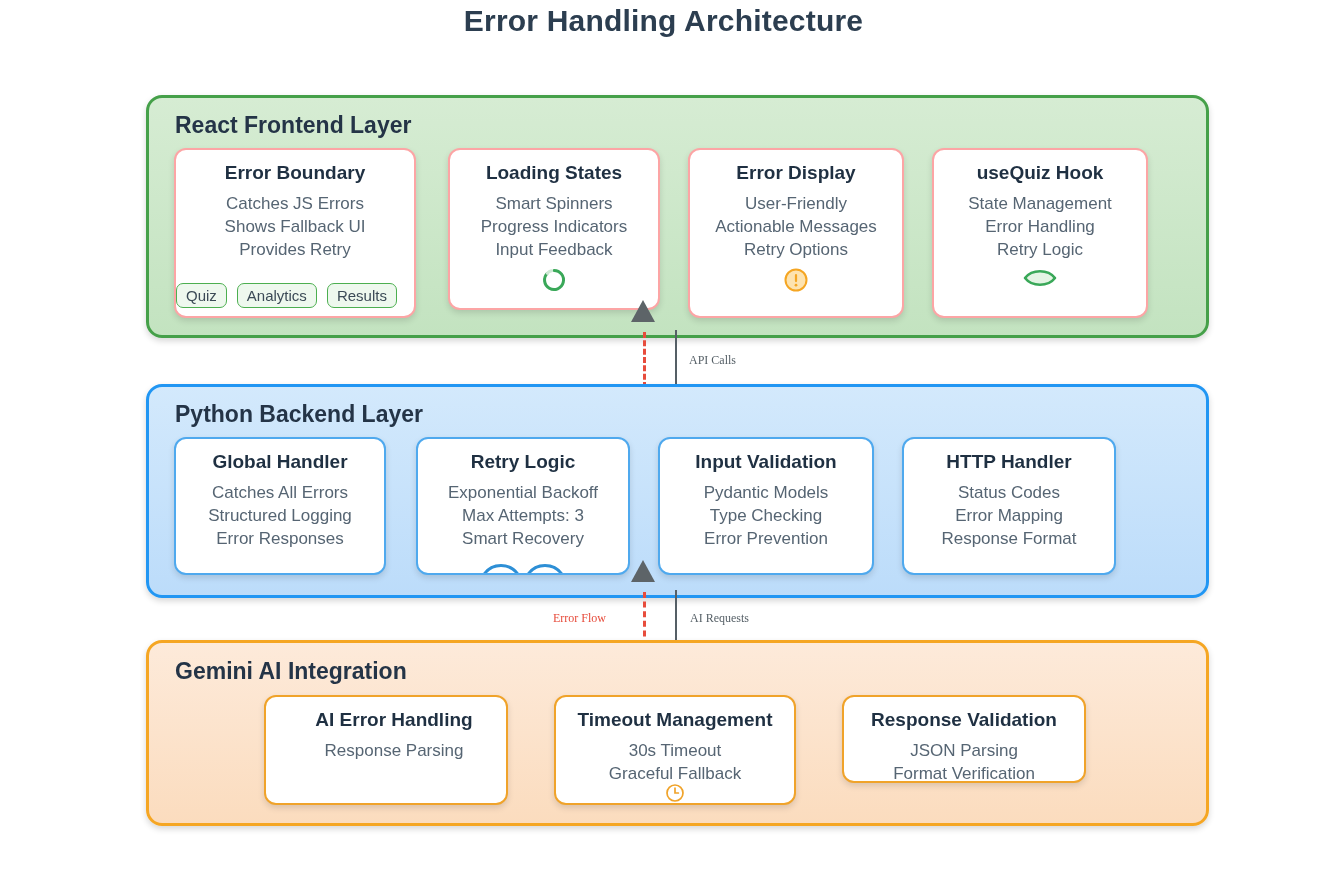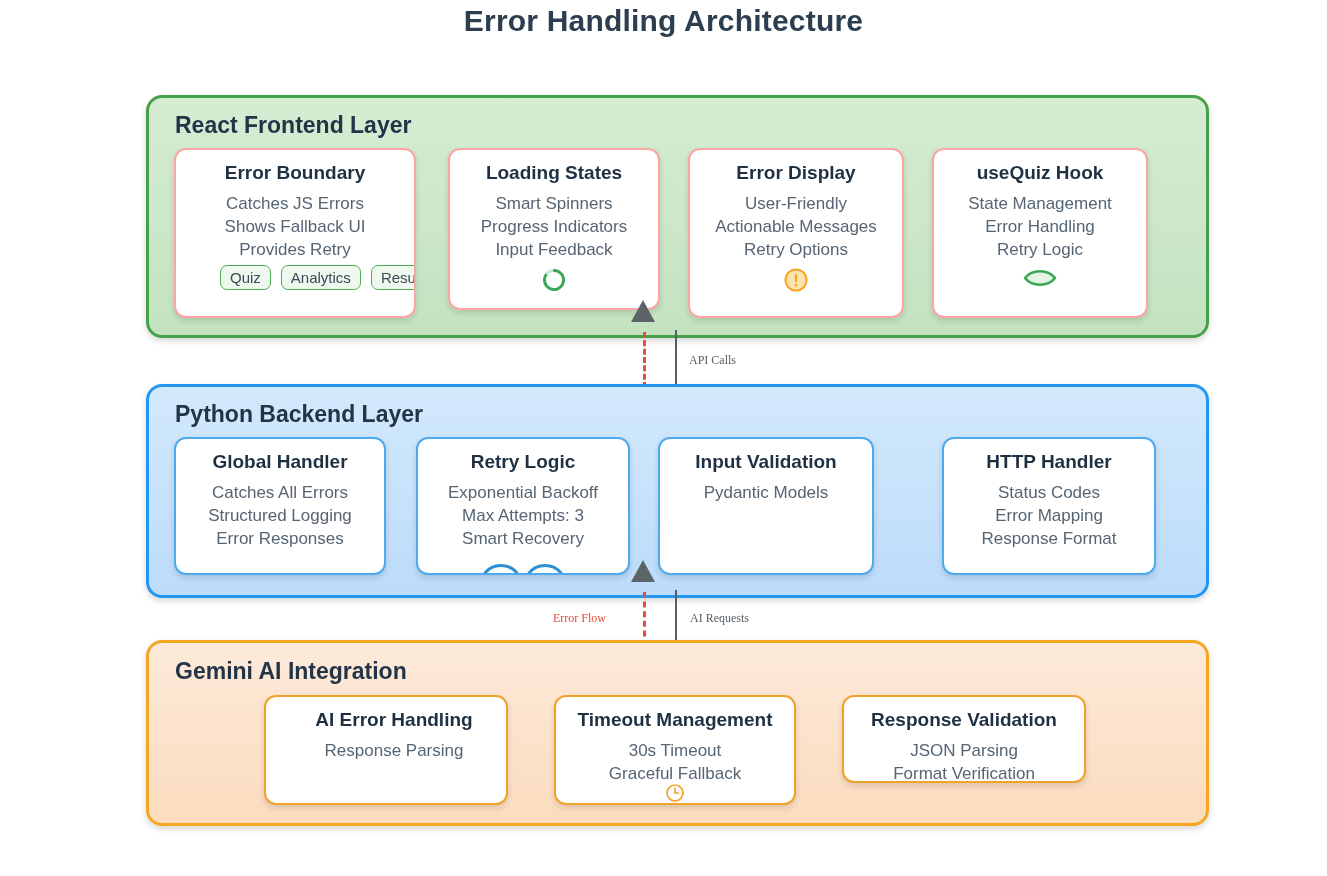--- a/index.html
+++ b/index.html
@@ -70,22 +70,21 @@
     line-height:23px;
     margin-top:8px;
   }
   .card-green{border:2px solid #fca5a5;}
   .card-blue{border:2px solid #4fa9ee;}
   .card-orange{border:2px solid #f0a32a;}
 
   
   .chips{
     display:flex;justify-content:flex-start;gap:10px;
-    margin-top:4px;
-    padding-left:44px;
+    margin-top:22px;
   }
   .chip{
     border:1.5px solid #4caf50;
     background:#eef8ee;
     border-radius:7px;
     font-size:15px;
     color:#3b4a56;
     padding:3px 9px;
     white-space:nowrap;
   }
@@ -222,24 +221,26 @@
       <path d="M8 22 C16 8, 36 8, 44 22" fill="none" stroke="#2d8fd6" stroke-width="3" stroke-linecap="round"></path>
       <path d="M52 22 C60 8, 80 8, 88 22" fill="none" stroke="#2d8fd6" stroke-width="3" stroke-linecap="round"></path>
     </svg>
   </div>
 </div>
 
 <div class="card card-blue" style="left:658px;top:437px;width:216px;height:138px;">
   <div class="card-title">Input Validation</div>
   <div class="card-lines">
     <div>Pydantic Models</div>
-  </div>
-</div>
-
-<div class="card card-blue" style="left:942px;top:437px;width:214px;height:138px;">
+    <div>Type Checking</div>
+    <div>Error Prevention</div>
+  </div>
+</div>
+
+<div class="card card-blue" style="left:902px;top:437px;width:214px;height:138px;">
   <div class="card-title">HTTP Handler</div>
   <div class="card-lines">
     <div>Status Codes</div>
     <div>Error Mapping</div>
     <div>Response Format</div>
   </div>
 </div>
 
 <div class="conn-line" style="left:675px;top:590px;height:70px;"></div>
 <div class="conn-head head-down" style="left:663px;top:650px;"></div>

